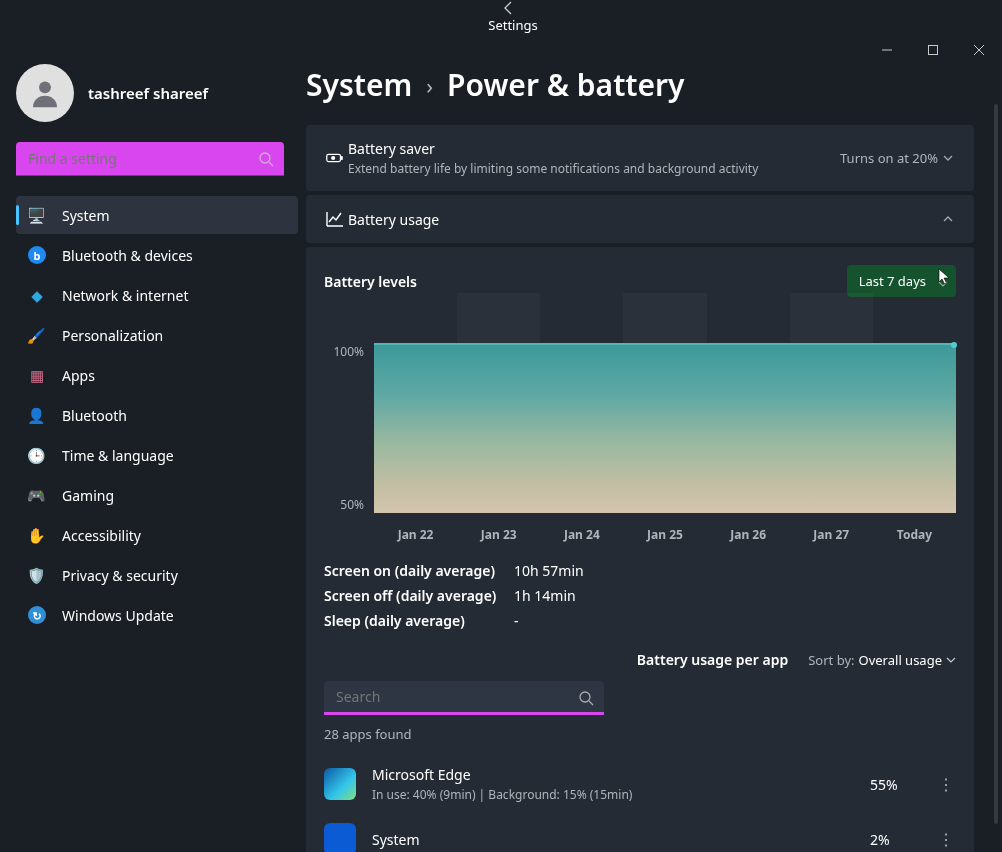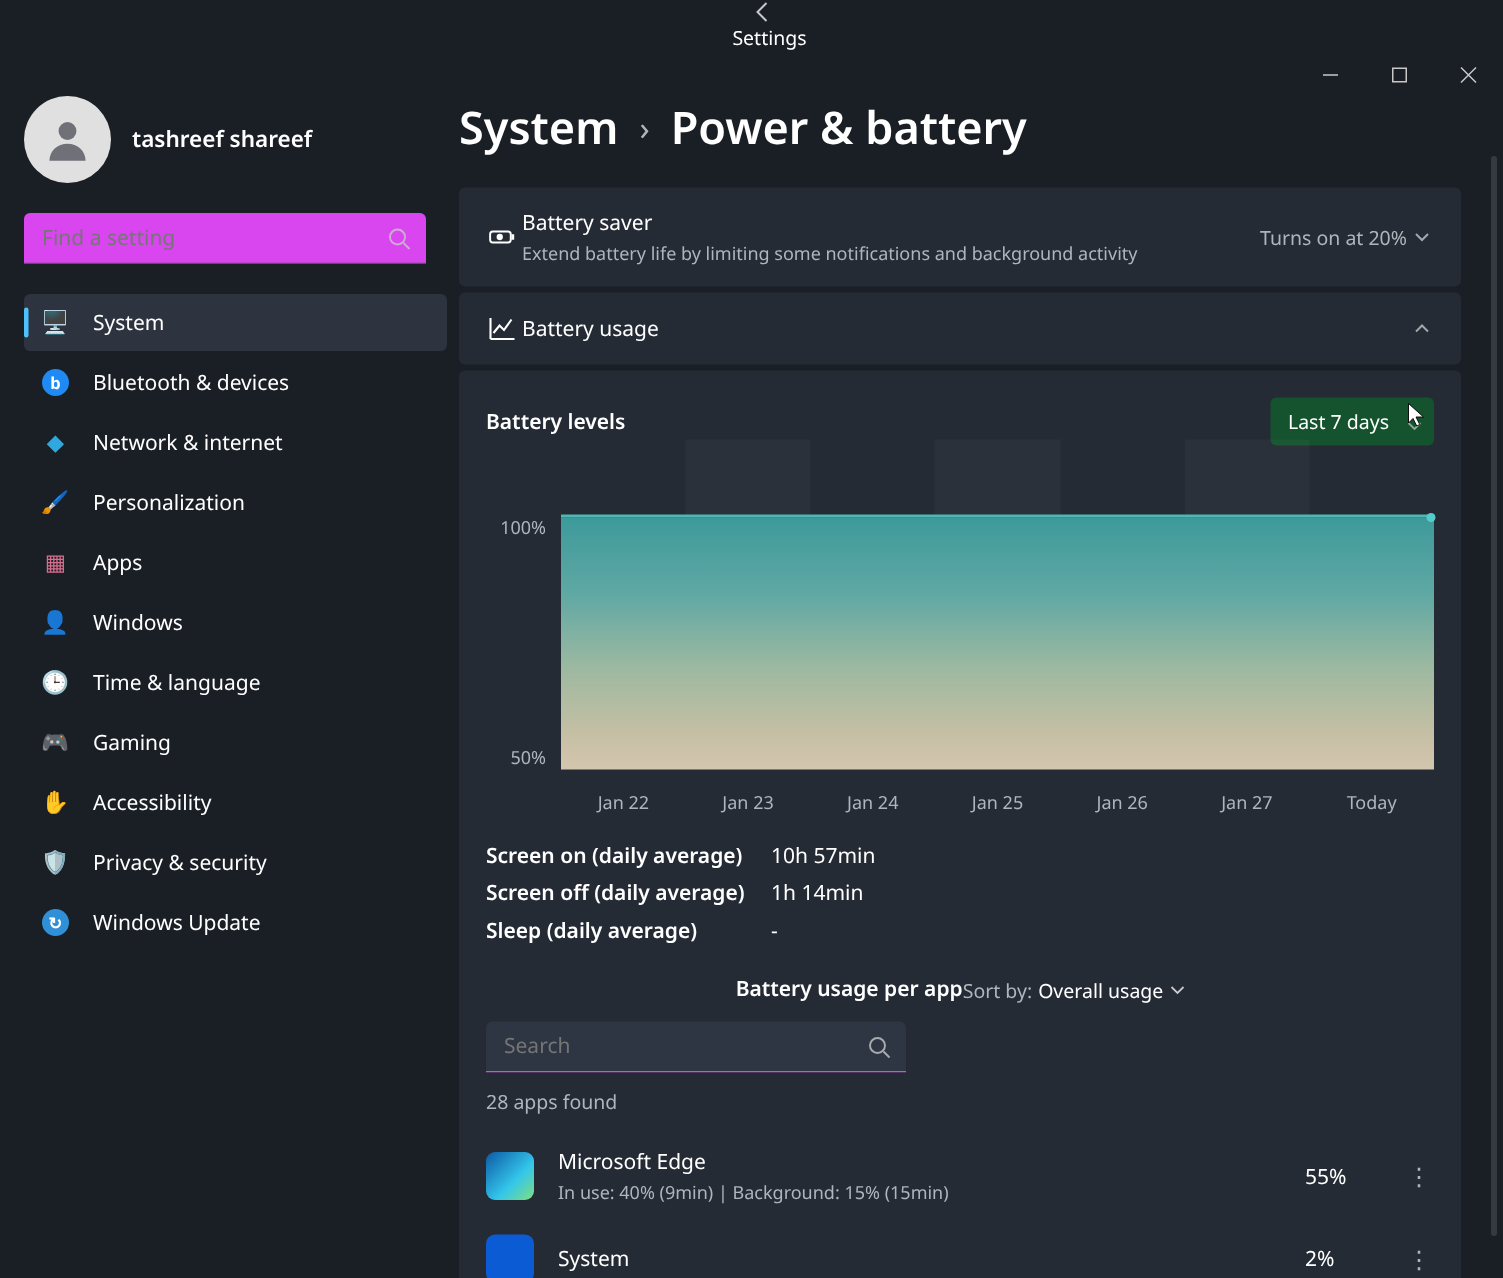--- a/index.html
+++ b/index.html
@@ -63,33 +63,33 @@
   
   .chart-wrap{position:relative;height:230px;margin-top:10px;}
   .ylabels{position:absolute;left:0;top:30px;bottom:30px;width:40px;display:flex;flex-direction:column;justify-content:space-between;font-size:12px;color:var(--text-dim);text-align:right;}
   .chart{position:absolute;left:50px;right:0;top:0;bottom:30px;}
   .chart-bg{position:absolute;inset:0;display:flex;}
   .chart-bg .day{flex:1;position:relative;}
   .chart-bg .day.shade::before{content:"";position:absolute;left:0;right:0;top:-20px;bottom:0;background:rgba(255,255,255,.03);}
   .chart-area{position:absolute;left:0;right:0;top:30px;bottom:0;background:linear-gradient(to bottom,#3d9a9a 0%,#5fa8a4 30%,#9db9a0 60%,#c4bfa4 85%,#d4c6ae 100%);border-top:2px solid #4fb8b2;}
   .chart-area::after{content:"";position:absolute;right:-1px;top:-3px;width:6px;height:6px;background:#5cc;border-radius:50%;}
   .xlabels{position:absolute;left:50px;right:0;bottom:0;display:flex;}
-  .xlabels .xl{flex:1;text-align:center;font-size:12px;color:var(--text-dim);}
+  .xlabels .xl{flex:1;text-align:center;font-size:12px;color:var(--text-dim);font-weight:bold;}
   
   .stats{margin-top:18px;font-size:14px;}
   .stats .srow{display:flex;margin-bottom:6px;}
   .stats .sl{width:190px;font-weight:600;}
   .stats .sv{color:var(--text);}
   
-  .perapp-hdr{display:flex;align-items:center;justify-content:center;margin:20px 0 12px 0;}
+  .perapp-hdr{display:flex;align-items:center;justify-content:flex-end;margin:20px 0 12px 0;gap:20px;}
   .perapp-hdr .ph-title{font-size:14px;font-weight:600;}
   .sort{font-size:13px;color:var(--text-dim);display:flex;align-items:center;gap:4px;cursor:pointer;}
   .sort b{color:var(--text);font-weight:400;}
   .app-search{position:relative;width:280px;margin-bottom:10px;}
-  .app-search input{width:100%;height:34px;border:none;border-bottom:1px solid #d946ef;background:#2e3643;color:var(--text);padding:0 36px 0 12px;font-size:14px;border-radius:4px 4px 0 0;outline:none;}
+  .app-search input{width:100%;height:34px;border:none;border-bottom:3px solid #d946ef;background:#2e3643;color:var(--text);padding:0 36px 0 12px;font-size:14px;border-radius:4px 4px 0 0;outline:none;}
   .app-search .sicon{position:absolute;right:10px;top:8px;opacity:.8;}
   .found{font-size:13px;color:var(--text-dim);margin-bottom:12px;}
   .app-row{display:flex;align-items:center;gap:16px;padding:10px 0;}
   .app-icon{width:32px;height:32px;border-radius:6px;display:flex;align-items:center;justify-content:center;font-size:18px;flex:none;}
   .app-icon.edge{background:linear-gradient(135deg,#0c59a4,#34c6eb 60%,#7fe07f);}
   .app-icon.system{background:#0b5bd4;}
   .app-info{flex:1;}
   .app-name{font-size:14px;}
   .app-sub{font-size:12px;color:var(--text-dim);margin-top:2px;}
   .app-pct{font-size:14px;width:50px;}
@@ -164,21 +164,21 @@
         <div class="nav-item">
           <span class="nav-icon" style="color: rgb(226, 138, 61);">🖌️</span>
           <span>Personalization</span>
         </div>
         <div class="nav-item">
           <span class="nav-icon" style="color: rgb(214, 111, 141);">▦</span>
           <span>Apps</span>
         </div>
         <div class="nav-item">
           <span class="nav-icon" style="color: rgb(232, 184, 74);">👤</span>
-          <span>Windows</span>
+          <span>Bluetooth</span>
         </div>
         <div class="nav-item">
           <span class="nav-icon" style="color: rgb(111, 160, 232);">🕒</span>
           <span>Time &amp; language</span>
         </div>
         <div class="nav-item">
           <span class="nav-icon" style="color: rgb(143, 152, 172);">🎮</span>
           <span>Gaming</span>
         </div>
         <div class="nav-item">

